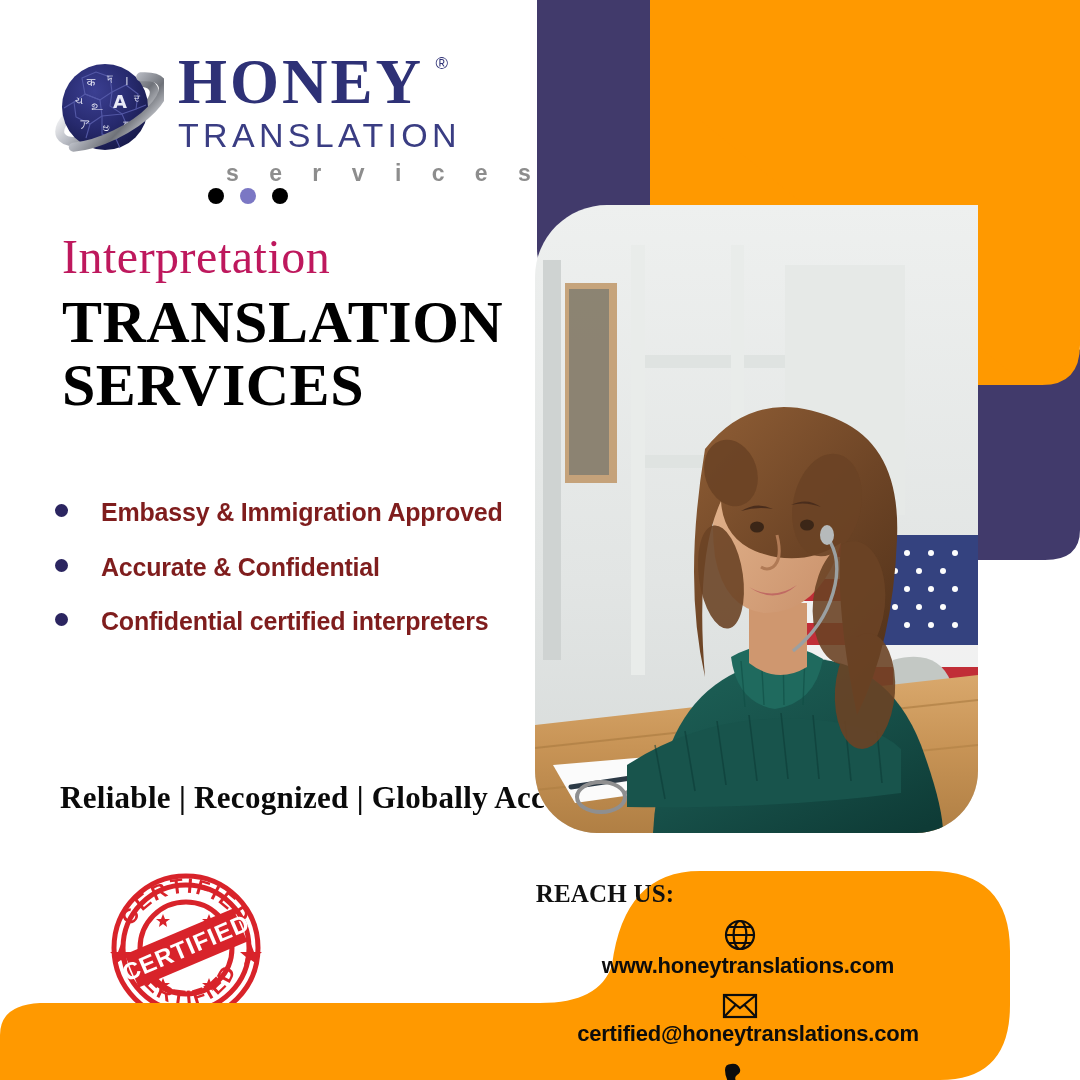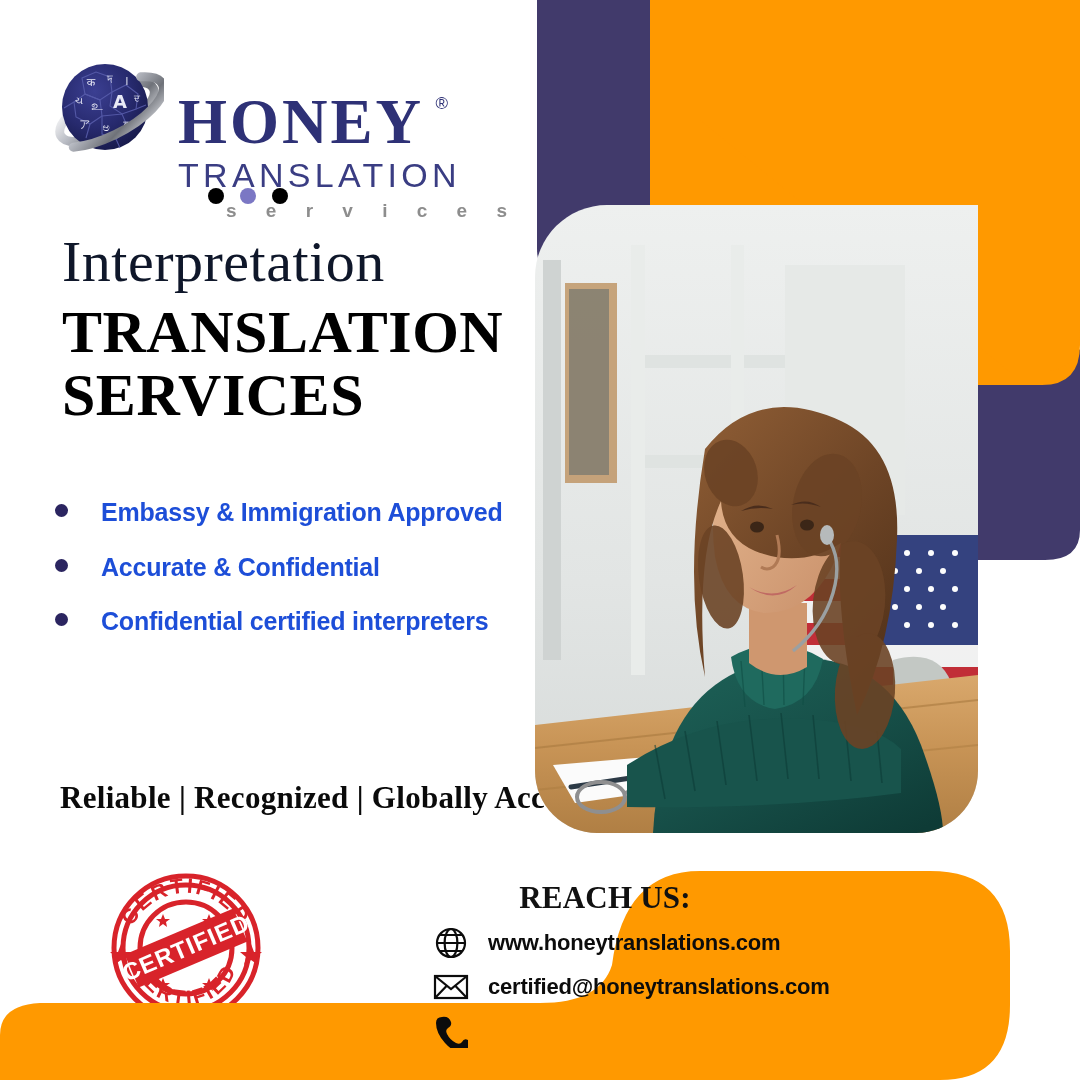--- a/index.html
+++ b/index.html
@@ -10,65 +10,65 @@
     overflow:hidden;
   }
   #poster{position:relative;width:1080px;height:1080px;background:#fff;overflow:hidden;}
 
   
   .shape-layer{position:absolute;inset:0;pointer-events:none;}
 
   
   .logo-block{position:absolute;left:52px;top:46px;display:flex;align-items:flex-start;}
   .globe-wrap{position:relative;width:112px;height:118px;flex:0 0 auto;margin-top:6px;}
-  .wordmark{margin-left:14px;padding-top:6px;margin-top:40px;}
+  .wordmark{margin-left:14px;padding-top:6px;}
   .wm-top{position:relative;display:inline-block;}
   .wm-honey{
     font-family:"Liberation Serif", serif;
     font-size:63px;line-height:0.98;font-weight:700;
     letter-spacing:3px;color:#2e3176;
   }
   .wm-reg{position:absolute;top:2px;right:-24px;font-size:17px;color:#2e3176;font-family:"Liberation Sans",sans-serif;}
   .wm-translation{
     font-family:"Liberation Sans", sans-serif;
     font-size:34px;font-weight:400;letter-spacing:4.3px;
     color:#3a3d83;margin-top:2px;
   }
   .wm-services{
     font-family:"Liberation Sans", sans-serif;
-    font-size:19px;font-weight:600;letter-spacing:12px;
+    font-size:23px;font-weight:600;letter-spacing:12px;
     color:#8d8d8d;margin-top:5px;padding-left:48px;
   }
   .dots{position:absolute;left:208px;top:188px;display:flex;gap:16px;align-items:center;}
   .dot{width:16px;height:16px;border-radius:50%;}
 
   
   .headline{position:absolute;left:62px;top:233px;width:470px;}
   .h-script{
     font-family:"Liberation Serif", serif;
-    font-size:58px;font-weight:400;color:#0f172a;
+    font-size:48px;font-weight:400;color:#be185d;
     line-height:1.0;letter-spacing:0.5px;
   }
   .h-bold{
     font-family:"Liberation Serif", serif;
     font-size:60px;font-weight:700;color:#000;
     line-height:1.12;letter-spacing:0.5px;margin-top:8px;
   }
 
   
   .bullets{position:absolute;left:55px;top:495px;width:480px;}
   .bullet-row{display:flex;align-items:flex-start;margin-bottom:20px;}
   .bullet-dot{
     width:13px;height:13px;border-radius:50%;
     background:#2b2560;flex:0 0 auto;margin-top:9px;
   }
   .bullet-text{
     margin-left:33px;
     font-family:"Liberation Sans", sans-serif;
-    font-size:25px;font-weight:700;color:#1d4ed8;
+    font-size:25px;font-weight:700;color:#7f1d1d;
     line-height:1.38;letter-spacing:-0.2px;
   }
 
   
   .tagline{
     position:absolute;left:60px;top:780px;
     font-family:"Liberation Serif", serif;
     font-size:31px;font-weight:700;color:#0a0a0a;
     letter-spacing:0.3px;white-space:nowrap;
   }
@@ -83,24 +83,24 @@
 
   
   .stamp{position:absolute;left:105px;top:868px;width:162px;height:158px;}
   .stamp svg{display:block;width:100%;height:100%;}
 
   
   .footer-shape{position:absolute;left:0;top:855px;width:1080px;height:225px;}
   .footer-content{position:absolute;left:430px;top:880px;width:620px;}
   .reach-title{
     font-family:"Liberation Serif", serif;
-    font-size:31px;font-weight:700;color:#111;
+    font-size:25px;font-weight:700;color:#111;
     text-align:center;width:390px;margin-left:-20px;letter-spacing:0.2px;
   }
-  .contact-row{display:flex;align-items:center;margin-top:13px;}
+  .contact-row{display:flex;align-items:center;margin-top:13px;flex-direction:column;}
   .c-icon{width:42px;flex:0 0 auto;display:flex;align-items:center;justify-content:center;}
   .c-text{
     margin-left:16px;
     font-family:"Liberation Sans", sans-serif;
     font-size:22px;font-weight:700;color:#0c0c0c;
     line-height:1.24;letter-spacing:-0.2px;
   }
   .c-text .l2{display:block;}
   .row-web{margin-top:10px;}
   .row-phone .c-text{font-size:23px;letter-spacing:0.3px;}

